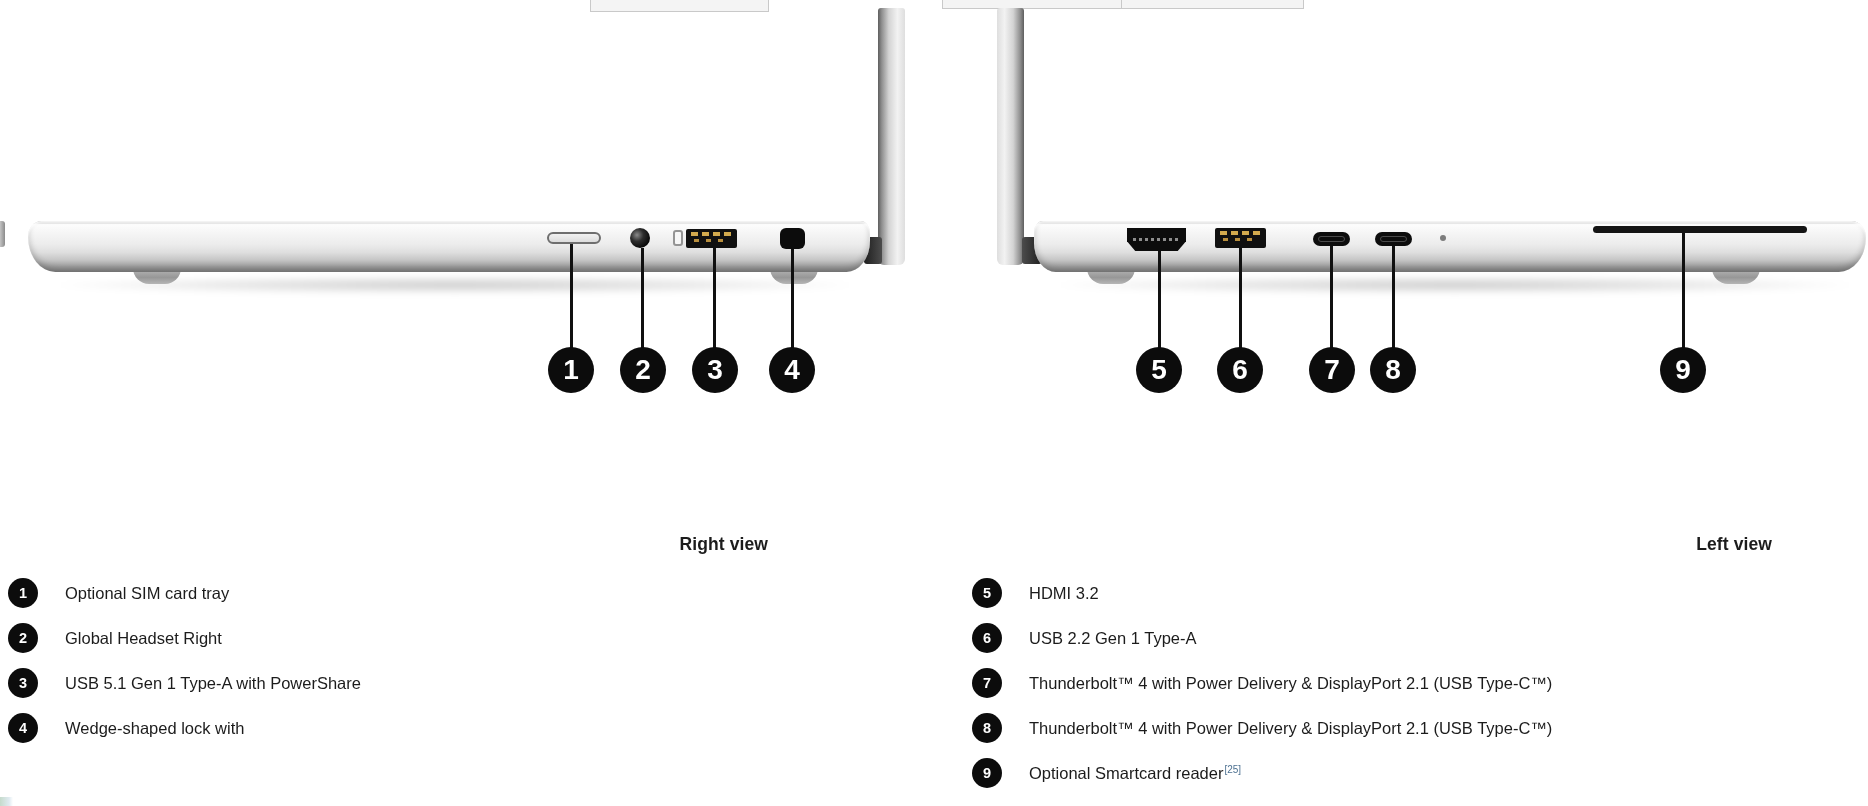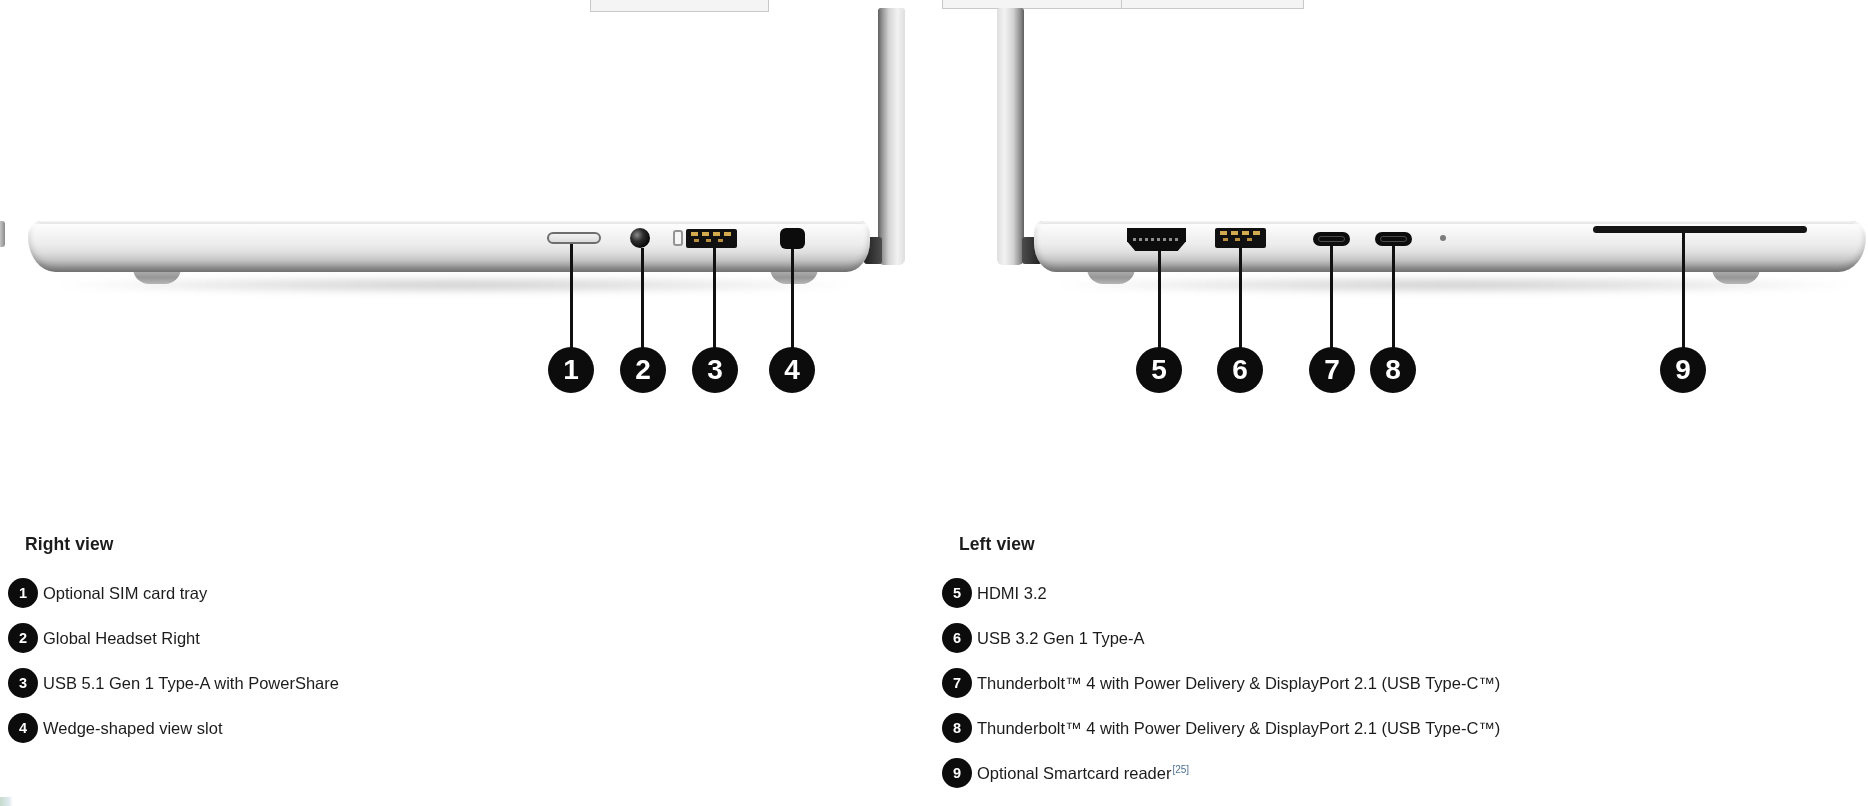--- a/index.html
+++ b/index.html
@@ -49,28 +49,28 @@
     border:1px solid #4b4b4b;border-radius:5px;}
   .port-smartcard{background:#141414;border-radius:4px;}
   .icon-battery{border:2px solid #949494;border-radius:3px;background:#f6f6f6;}
   .mic-dot{border-radius:50%;background:#7c7c7c;}
   
   .stem{position:absolute;width:3px;background:#101010;z-index:6;}
   .callout{position:absolute;width:46px;height:46px;border-radius:50%;z-index:7;
     display:flex;align-items:center;justify-content:center;
     font-size:28px;font-weight:bold;line-height:1;}
   
-  .legend{position:absolute;z-index:8;}
+  .legend{position:absolute;z-index:8;text-align:right;}
   .legend-title{font-size:17.5px;font-weight:bold;margin:0 0 0 17px;letter-spacing:.1px;}
   .legend-row{display:flex;align-items:center;height:30px;margin-top:15px;}
   .legend-row.first{margin-top:23px;}
   .legend-badge{width:30px;height:30px;border-radius:50%;flex:0 0 30px;
     display:flex;align-items:center;justify-content:center;
     font-size:14.5px;font-weight:bold;}
-  .legend-label{margin-left:5px;font-size:16.5px;}
+  .legend-label{margin-left:27px;font-size:16.5px;}
   .footnote-sup{font-size:10px;position:relative;top:-6px;margin-left:1px;text-decoration:none;}
 </style>
 </head>
 <body>
 
 <div class="canvas">
 
   <div class="frag" style="left:590px;top:0;width:179px;height:12px;"></div>
   <div class="frag" style="left:942px;top:0;width:362px;height:9px;">
     <div class="frag-divider" style="left:178px;"></div>
@@ -150,33 +150,33 @@
     <div class="legend-row">
       <span class="legend-badge" style="background: rgb(12, 12, 12); color: rgb(255, 255, 255);">2</span>
       <span class="legend-label">Global Headset Right</span>
     </div>
     <div class="legend-row">
       <span class="legend-badge" style="background: rgb(12, 12, 12); color: rgb(255, 255, 255);">3</span>
       <span class="legend-label">USB 5.1 Gen 1 Type-A with PowerShare</span>
     </div>
     <div class="legend-row">
       <span class="legend-badge" style="background: rgb(12, 12, 12); color: rgb(255, 255, 255);">4</span>
-      <span class="legend-label">Wedge-shaped view slot</span>
+      <span class="legend-label">Wedge-shaped lock with</span>
     </div>
   </div>
 
-  <div class="legend" style="left:942px;top:534px;width:800px;">
+  <div class="legend" style="left:972px;top:534px;width:800px;">
     <div class="legend-title">Left view</div>
     <div class="legend-row first">
       <span class="legend-badge" style="background: rgb(12, 12, 12); color: rgb(255, 255, 255);">5</span>
       <span class="legend-label">HDMI 3.2</span>
     </div>
     <div class="legend-row">
       <span class="legend-badge" style="background: rgb(12, 12, 12); color: rgb(255, 255, 255);">6</span>
-      <span class="legend-label">USB 3.2 Gen 1 Type-A</span>
+      <span class="legend-label">USB 2.2 Gen 1 Type-A</span>
     </div>
     <div class="legend-row">
       <span class="legend-badge" style="background: rgb(12, 12, 12); color: rgb(255, 255, 255);">7</span>
       <span class="legend-label">Thunderbolt™ 4 with Power Delivery &amp; DisplayPort 2.1 (USB Type-C™)</span>
     </div>
     <div class="legend-row">
       <span class="legend-badge" style="background: rgb(12, 12, 12); color: rgb(255, 255, 255);">8</span>
       <span class="legend-label">Thunderbolt™ 4 with Power Delivery &amp; DisplayPort 2.1 (USB Type-C™)</span>
     </div>
     <div class="legend-row">

